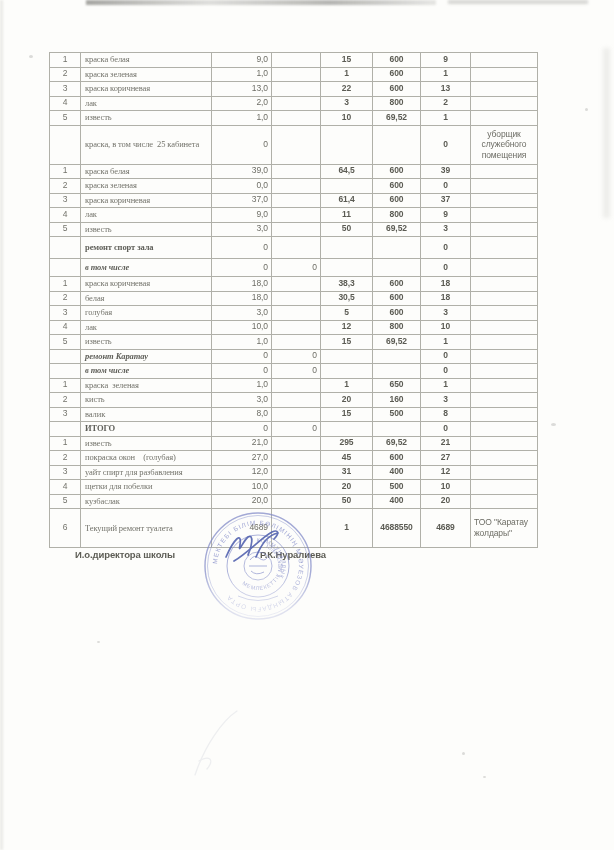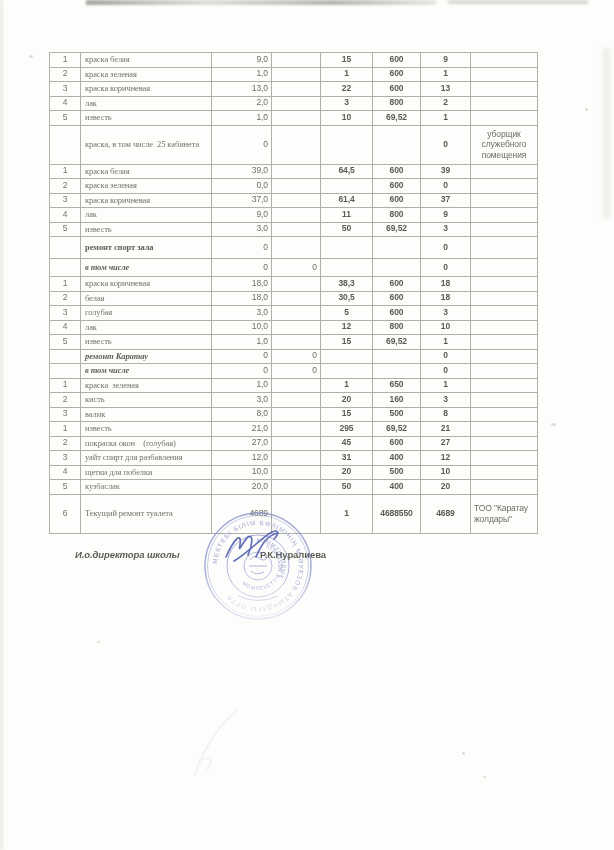--- a/index.html
+++ b/index.html
@@ -36,21 +36,21 @@
   .c-used,.c-price,.c-count{text-align:center;font-weight:bold;color:#5b5b53;}
   .c-note{text-align:center;color:#6d6d65;line-height:1.25;white-space:pre-wrap;margin-top:15px;}
   tr.h-t td{height:38px;}
   tr.h-m td{height:21px;}
   tr.h-s td{height:17px;}
   tr.st-b .c-name{font-weight:bold;color:#60605a;}
   tr.st-bi .c-name{font-weight:bold;font-style:italic;color:#60605a;}
   tr.note-left .c-note{text-align:left;padding-left:3px !important;}
   
   .sig-label{position:absolute;font-size:9.5px;font-weight:bold;color:#5d5d55;letter-spacing:-.1px;}
-  #role-label{left:75px;top:549px;font-style:italic;}
+  #role-label{left:75px;top:549px;}
   #dir-name{left:260px;top:549px;}
   
   .stamp-wrap{
     position:absolute;left:168px;top:500px;width:185px;height:135px;
     opacity:.8;filter:blur(.35px);
     -webkit-mask-image:linear-gradient(180deg,#000 52%,rgba(0,0,0,.35) 82%,rgba(0,0,0,.15));
     mask-image:linear-gradient(180deg,#000 52%,rgba(0,0,0,.35) 82%,rgba(0,0,0,.15));
   }
   .sig-svg{position:absolute;left:222px;top:527px;}
   .faint-scribble{position:absolute;left:185px;top:705px;opacity:.35;filter:blur(.6px);}
@@ -304,20 +304,30 @@
           <td class="c-note"></td>
         </tr>
         <tr>
           <td class="c-num">3</td>
           <td class="c-name">валик</td>
           <td class="c-qty">8,0</td>
           <td class="c-extra"></td>
           <td class="c-used">15</td>
           <td class="c-price">500</td>
           <td class="c-count">8</td>
+          <td class="c-note"></td>
+        </tr>
+        <tr class="st-b">
+          <td class="c-num"></td>
+          <td class="c-name">ИТОГО</td>
+          <td class="c-qty">0</td>
+          <td class="c-extra">0</td>
+          <td class="c-used"></td>
+          <td class="c-price"></td>
+          <td class="c-count">0</td>
           <td class="c-note"></td>
         </tr>
         <tr>
           <td class="c-num">1</td>
           <td class="c-name">известь</td>
           <td class="c-qty">21,0</td>
           <td class="c-extra"></td>
           <td class="c-used">295</td>
           <td class="c-price">69,52</td>
           <td class="c-count">21</td>

